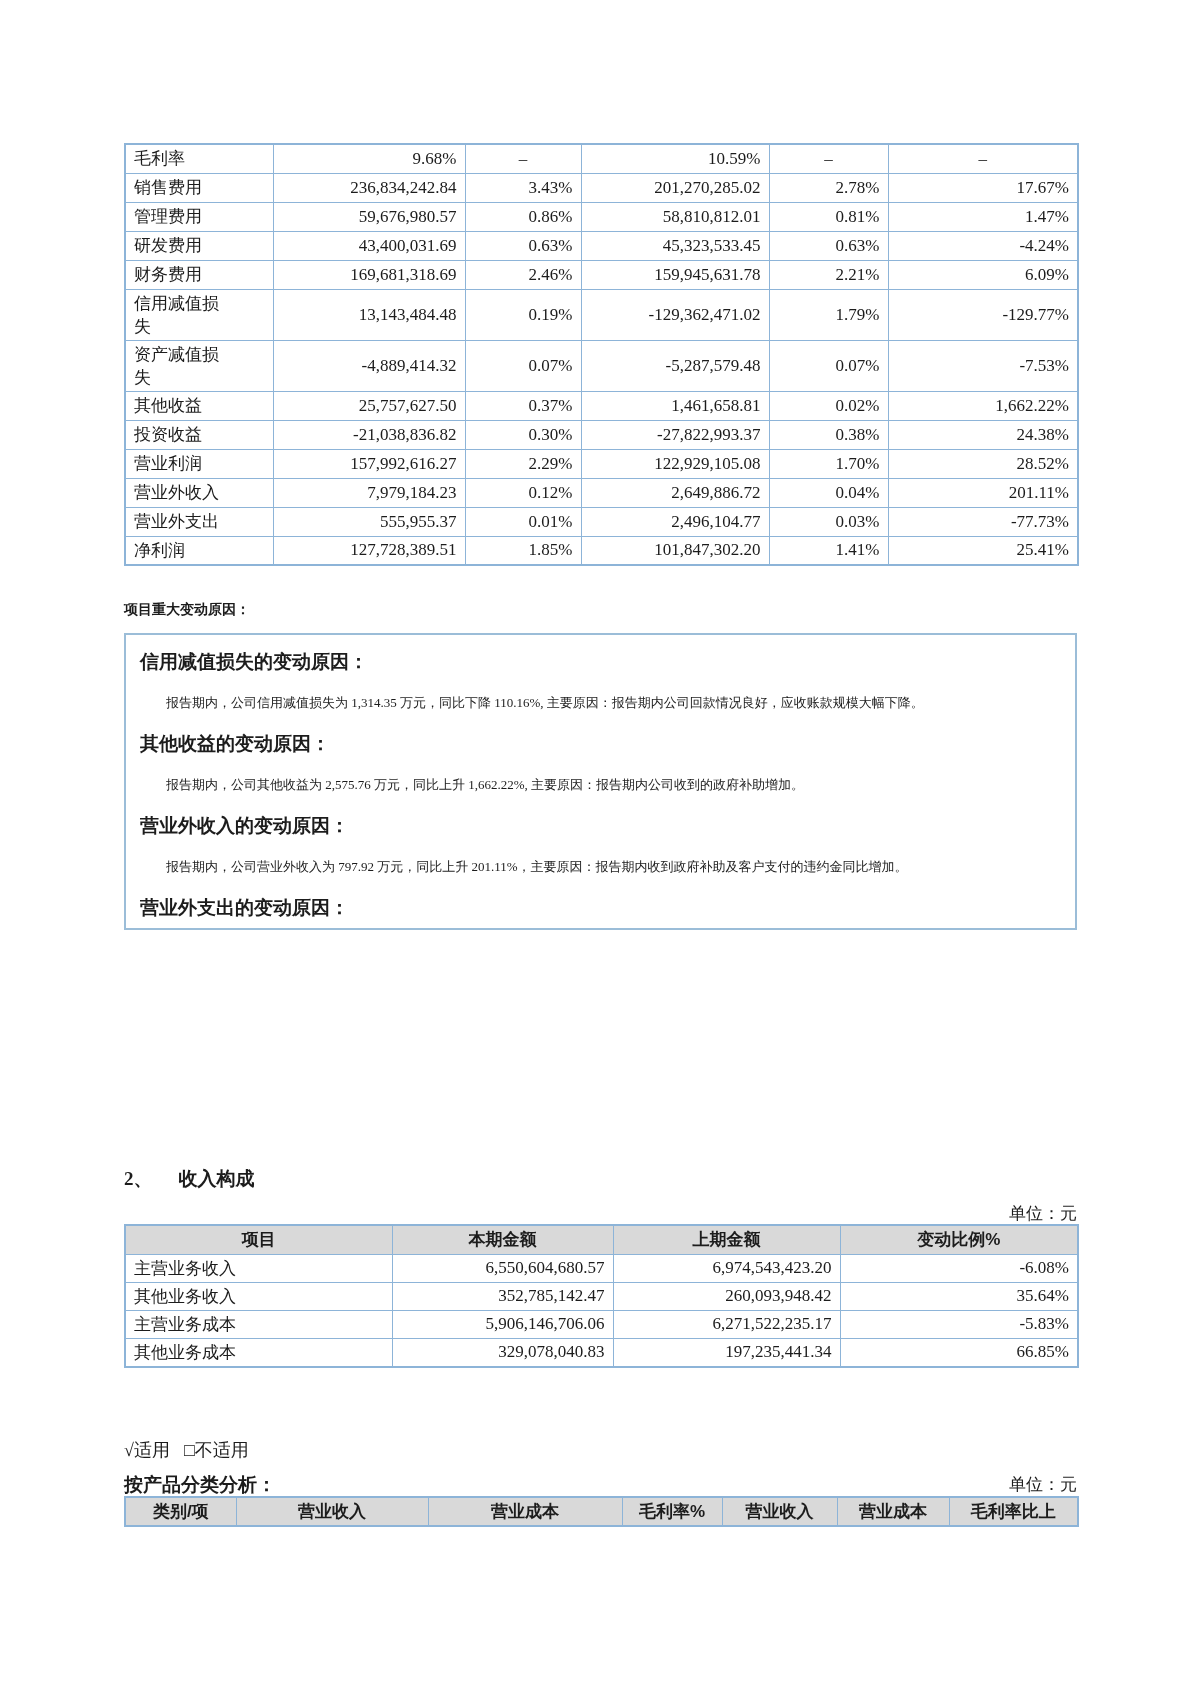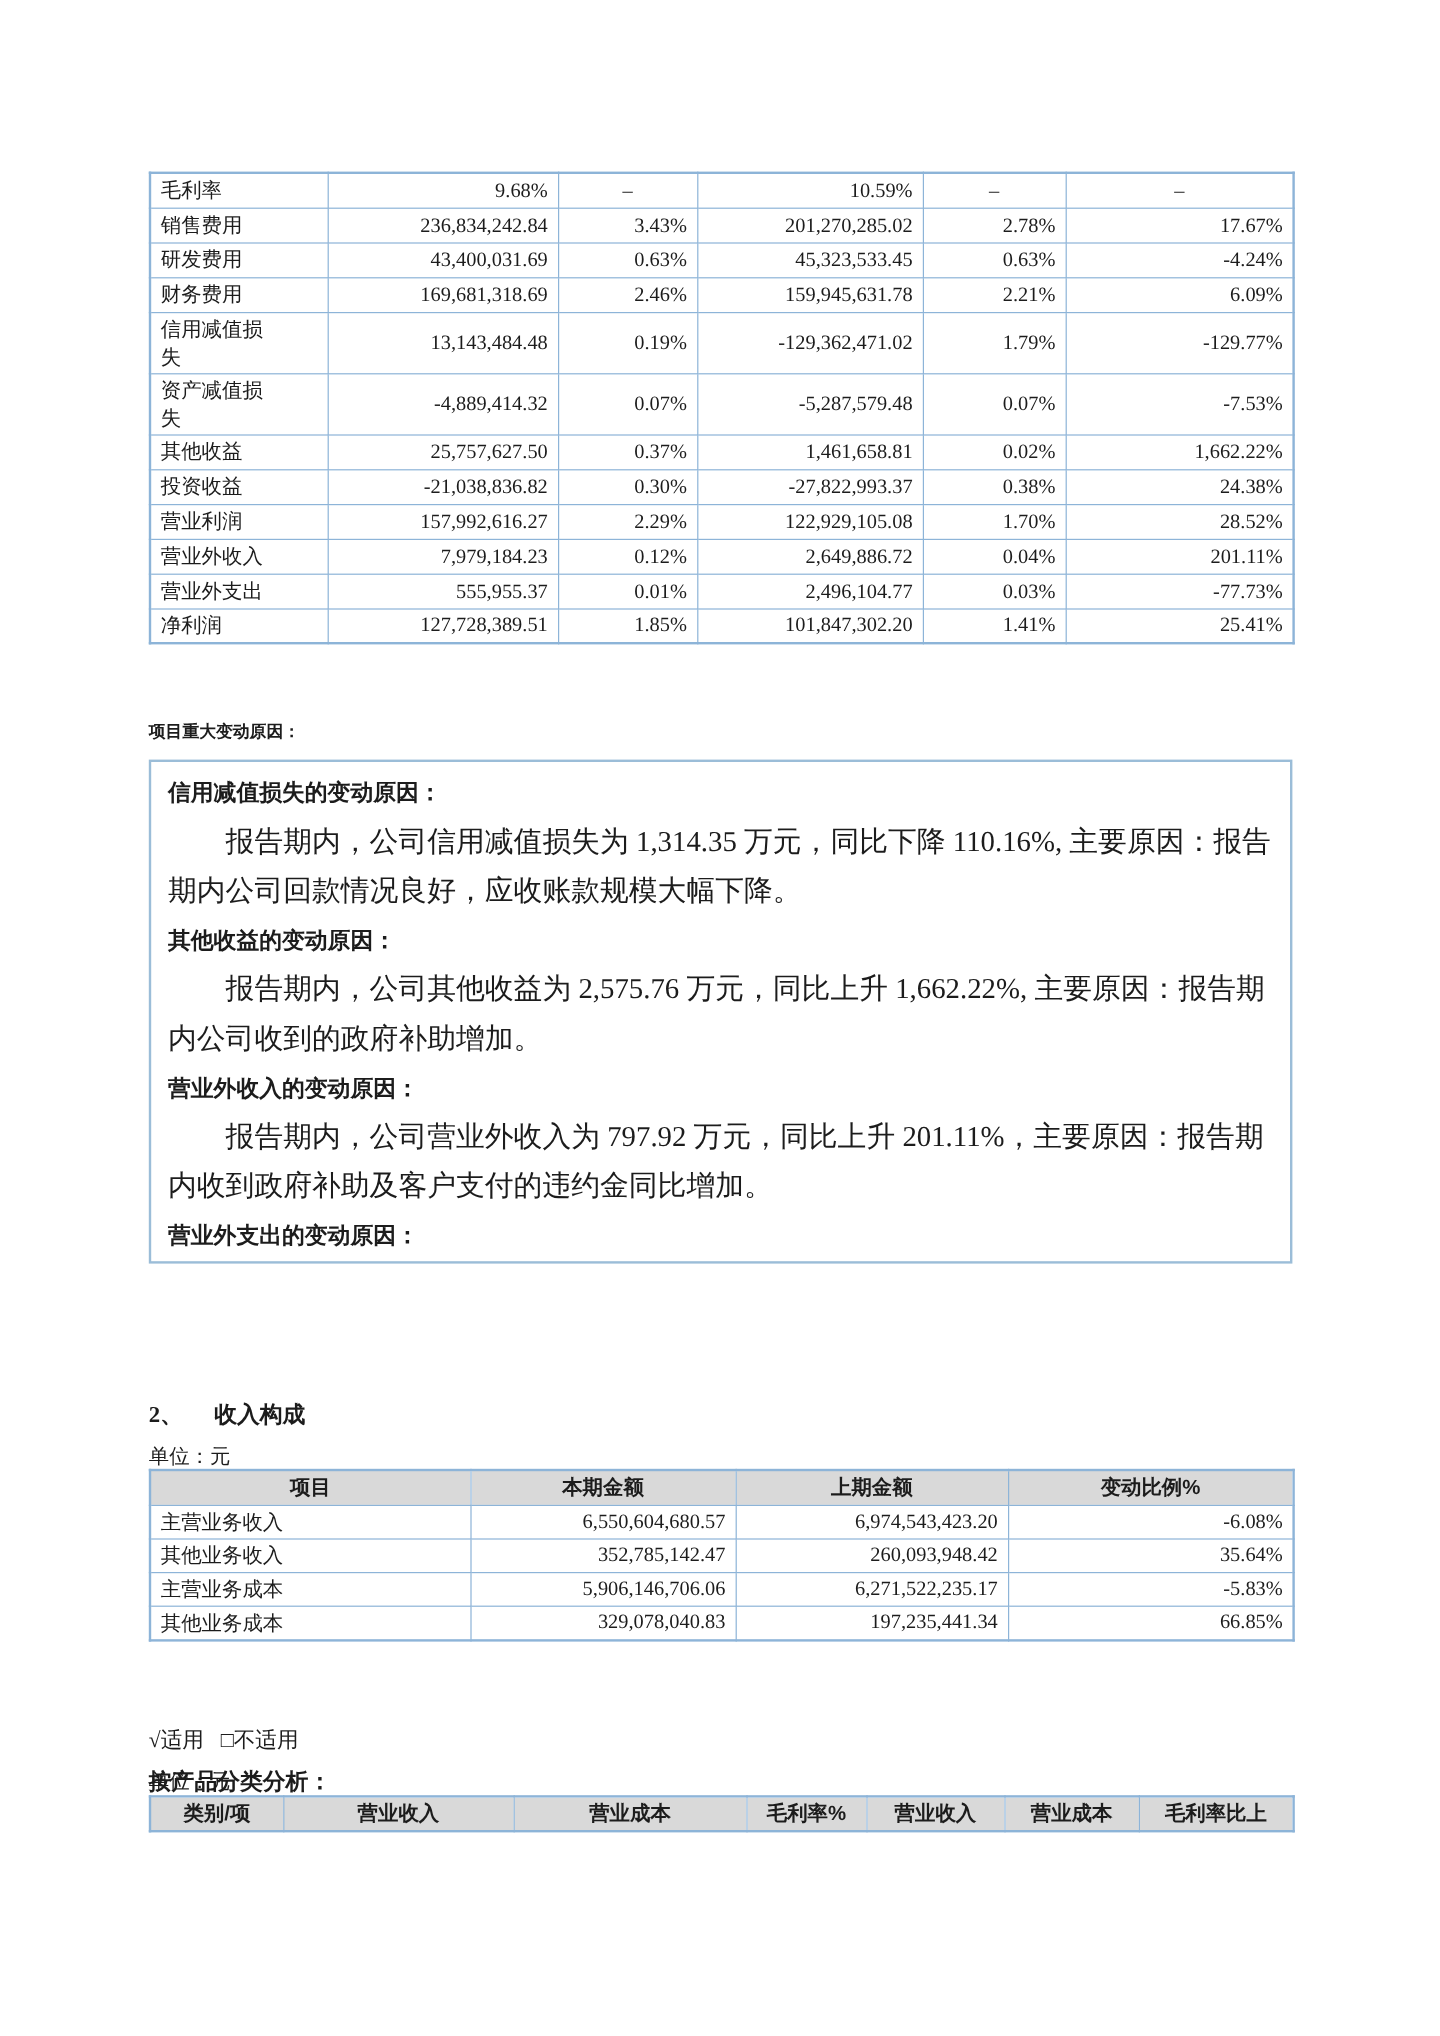--- a/index.html
+++ b/index.html
@@ -22,27 +22,27 @@
   td.c, th { text-align:center; }
   th { background:#d9d9d9; font-weight:bold;
        font-family:"Liberation Sans","DejaVu Sans",sans-serif; font-size:17px; }
   #table1 td { height:29px; }
   #table2 td { height:28px; }
   #table2 th, #table3 th { height:29px; }
 
   
   .hbold { font-family:"Liberation Sans","DejaVu Sans",sans-serif;
            font-weight:bold; font-size:14px; }
-  .unit  { text-align:left; font-size:17px; }
+  .unit  { text-align:right; font-size:17px; }
 
   
   .reasons-box { border:2px solid #9bbdd8; padding:6px 14px 0 14px; }
   .reason-title { font-family:"Liberation Sans","DejaVu Sans",sans-serif;
                   font-weight:bold; font-size:19px; line-height:41px; }
-  .reason-text  { font-size:24px; line-height:41px; text-indent:2em; }
+  .reason-text  { font-size:13px; line-height:41px; text-indent:2em; }
 
   .section-heading { font-family:Liberation Serif, serif;
                      font-weight:bold; font-size:19px; }
   .section-heading .num { margin-right:26px; }
   .apply-line { font-size:18px; }
   .apply-line span { margin-right:14px; }
 </style>
 </head>
 <body>
 
@@ -65,20 +65,28 @@
           <td class="c">–</td>
           <td class="c">–</td>
         </tr>
         <tr>
           <td class="l">销售费用</td>
           <td class="r">236,834,242.84</td>
           <td class="r">3.43%</td>
           <td class="r">201,270,285.02</td>
           <td class="r">2.78%</td>
           <td class="r">17.67%</td>
+        </tr>
+        <tr>
+          <td class="l">管理费用</td>
+          <td class="r">59,676,980.57</td>
+          <td class="r">0.86%</td>
+          <td class="r">58,810,812.01</td>
+          <td class="r">0.81%</td>
+          <td class="r">1.47%</td>
         </tr>
         <tr>
           <td class="l">研发费用</td>
           <td class="r">43,400,031.69</td>
           <td class="r">0.63%</td>
           <td class="r">45,323,533.45</td>
           <td class="r">0.63%</td>
           <td class="r">-4.24%</td>
         </tr>
         <tr>

